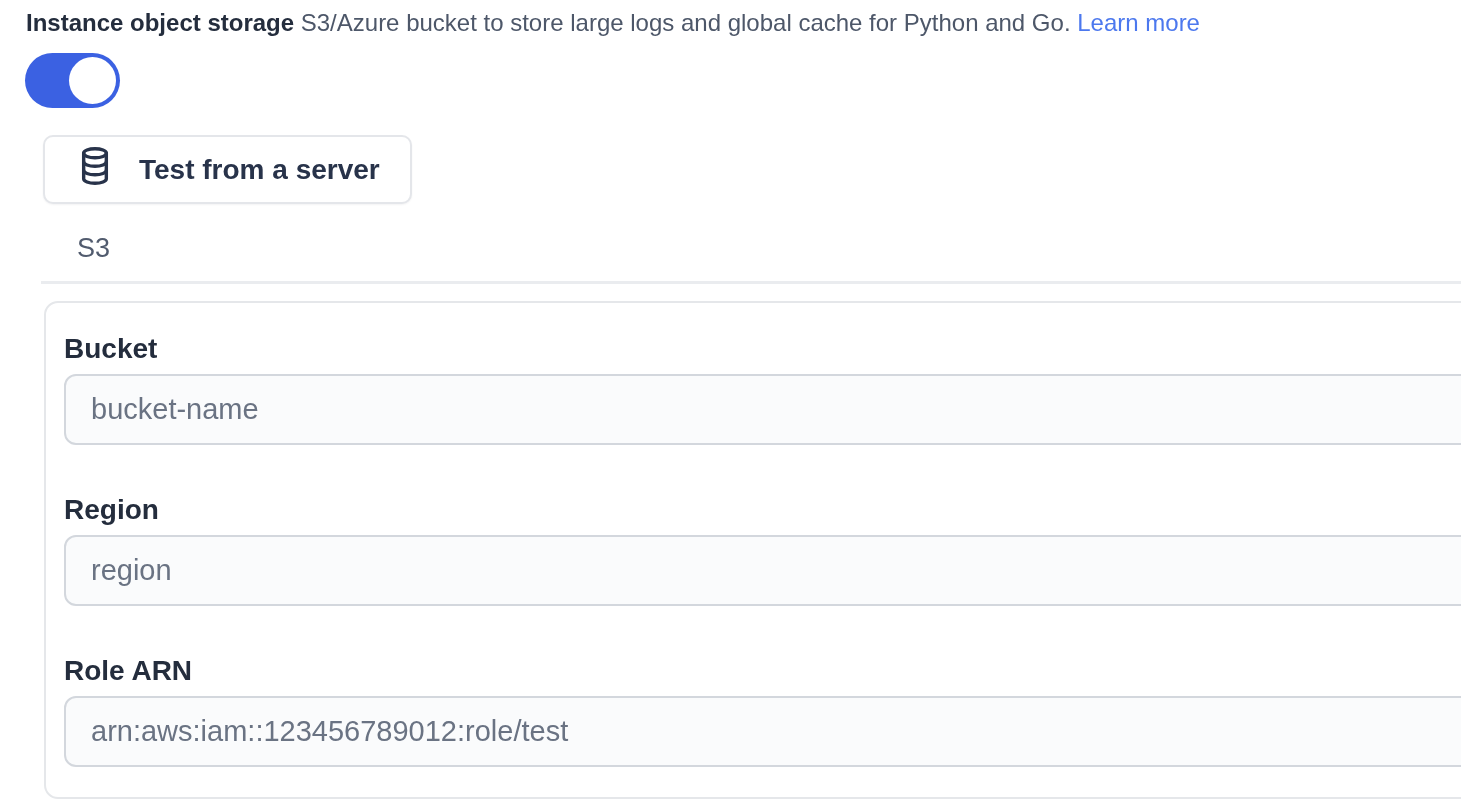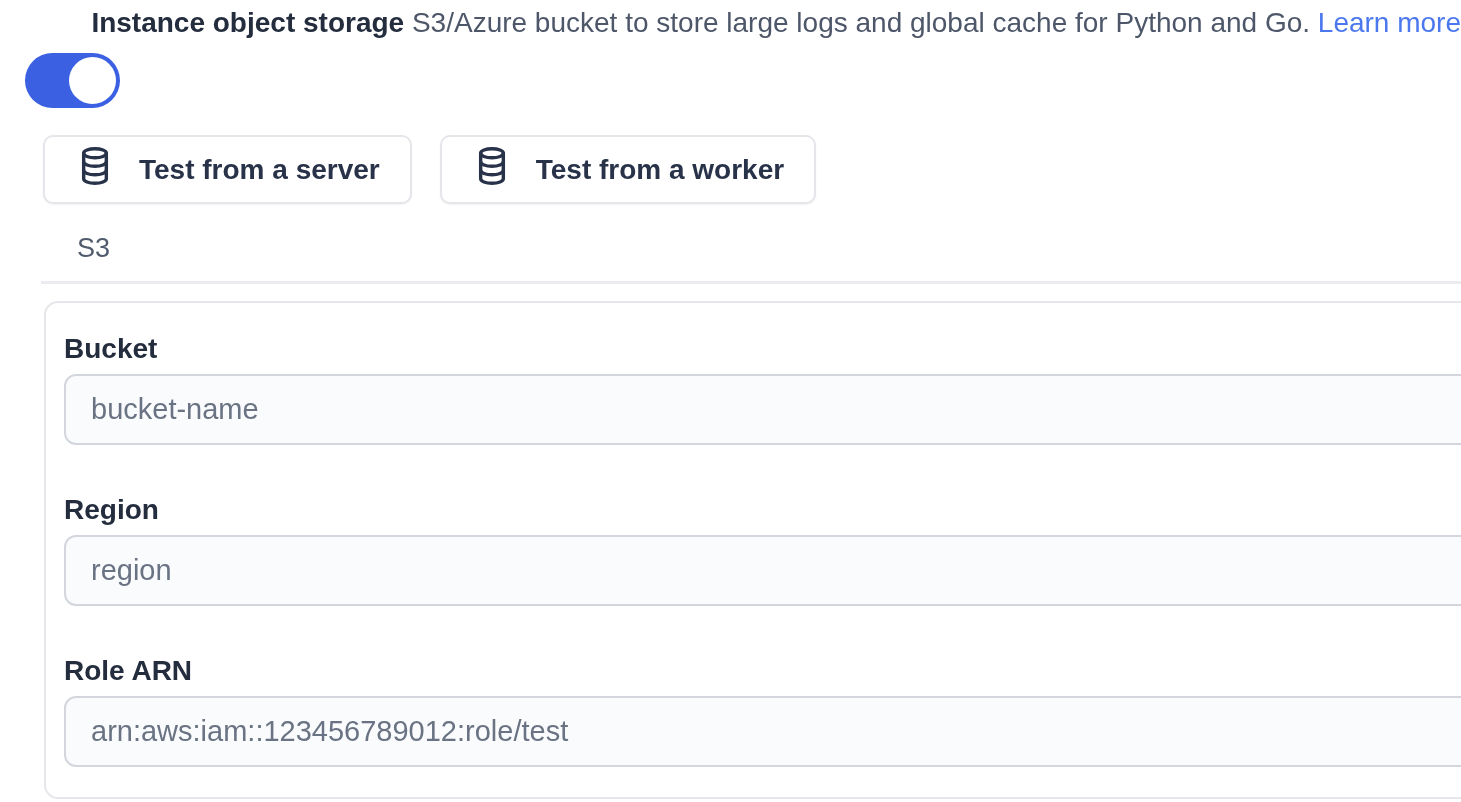--- a/index.html
+++ b/index.html
@@ -1,32 +1,32 @@
 <!DOCTYPE html>
 <html><head>
 <meta charset="utf-8">
 <style>
   * { margin:0; padding:0; box-sizing:border-box; }
   html,body { width:1461px; height:802px; background:#ffffff; overflow:hidden;
               font-family:"Liberation Sans", sans-serif; }
 
   
-  .header { margin:5px 0 0 26px; font-size:28px; line-height:36px; white-space:nowrap;text-align:right; }
+  .header { margin:5px 0 0 26px; font-size:24px; line-height:36px; white-space:nowrap; }
   .header .title { font-weight:bold; color:#242d3d; }
   .header .desc  { color:#4d5769; }
   .header .learn { color:#4c78ee; text-decoration:none; cursor:pointer; }
 
   
   .toggle { position:relative; margin:12px 0 0 25px; width:95px; height:55px;
             border-radius:28px; background:#3b61e2; cursor:pointer; }
   .toggle .knob { position:absolute; top:4px; right:4px; width:47px; height:47px;
                   border-radius:50%; background:#ffffff; }
 
   
-  .btn-row { display:flex; gap:28px; margin:27px 0 0 43px; }
+  .btn-row { display:flex; gap:8px; margin:27px 0 0 43px; }
   .btn { display:inline-flex; align-items:center; gap:27px; height:69px;
          padding:0 30px 0 33px; background:#ffffff; border:2px solid #e4e6ea;
          border-radius:10px; font-family:inherit; font-weight:bold; font-size:28px;
          color:#28334a; box-shadow:0 1px 2px rgba(16,24,40,0.05); cursor:pointer; }
   .btn svg { width:34px; height:42px; stroke:#28334a; fill:none;
              stroke-width:2.4; stroke-linecap:round; stroke-linejoin:round; }
 
   
   .tabbar { display:flex; margin:15px 0 0 41px; width:1420px;
             border-bottom:3px solid #eaecef; }
@@ -68,31 +68,20 @@
         <svg viewBox="0 0 24 28" aria-hidden="true">
           <ellipse cx="12" cy="5" rx="8" ry="3.2"></ellipse>
           <path d="M4 5v18c0 1.77 3.58 3.2 8 3.2s8-1.43 8-3.2V5"></path>
           <path d="M4 11c0 1.77 3.58 3.2 8 3.2s8-1.43 8-3.2"></path>
           <path d="M4 17c0 1.77 3.58 3.2 8 3.2s8-1.43 8-3.2"></path>
         </svg>
       </span>
       <span>Test from a server</span>
     </button>
 
-    <button class="btn">
-      <span>
-        <svg viewBox="0 0 24 28" aria-hidden="true">
-          <ellipse cx="12" cy="5" rx="8" ry="3.2"></ellipse>
-          <path d="M4 5v18c0 1.77 3.58 3.2 8 3.2s8-1.43 8-3.2V5"></path>
-          <path d="M4 11c0 1.77 3.58 3.2 8 3.2s8-1.43 8-3.2"></path>
-          <path d="M4 17c0 1.77 3.58 3.2 8 3.2s8-1.43 8-3.2"></path>
-        </svg>
-      </span>
-      <span>Test from a worker</span>
-    </button>
   </div>
 
   <div class="tabbar">
     <div class="tab">S3</div>
   </div>
 
   <div class="panel">
 
     <div class="field">
       <label>Bucket</label>

